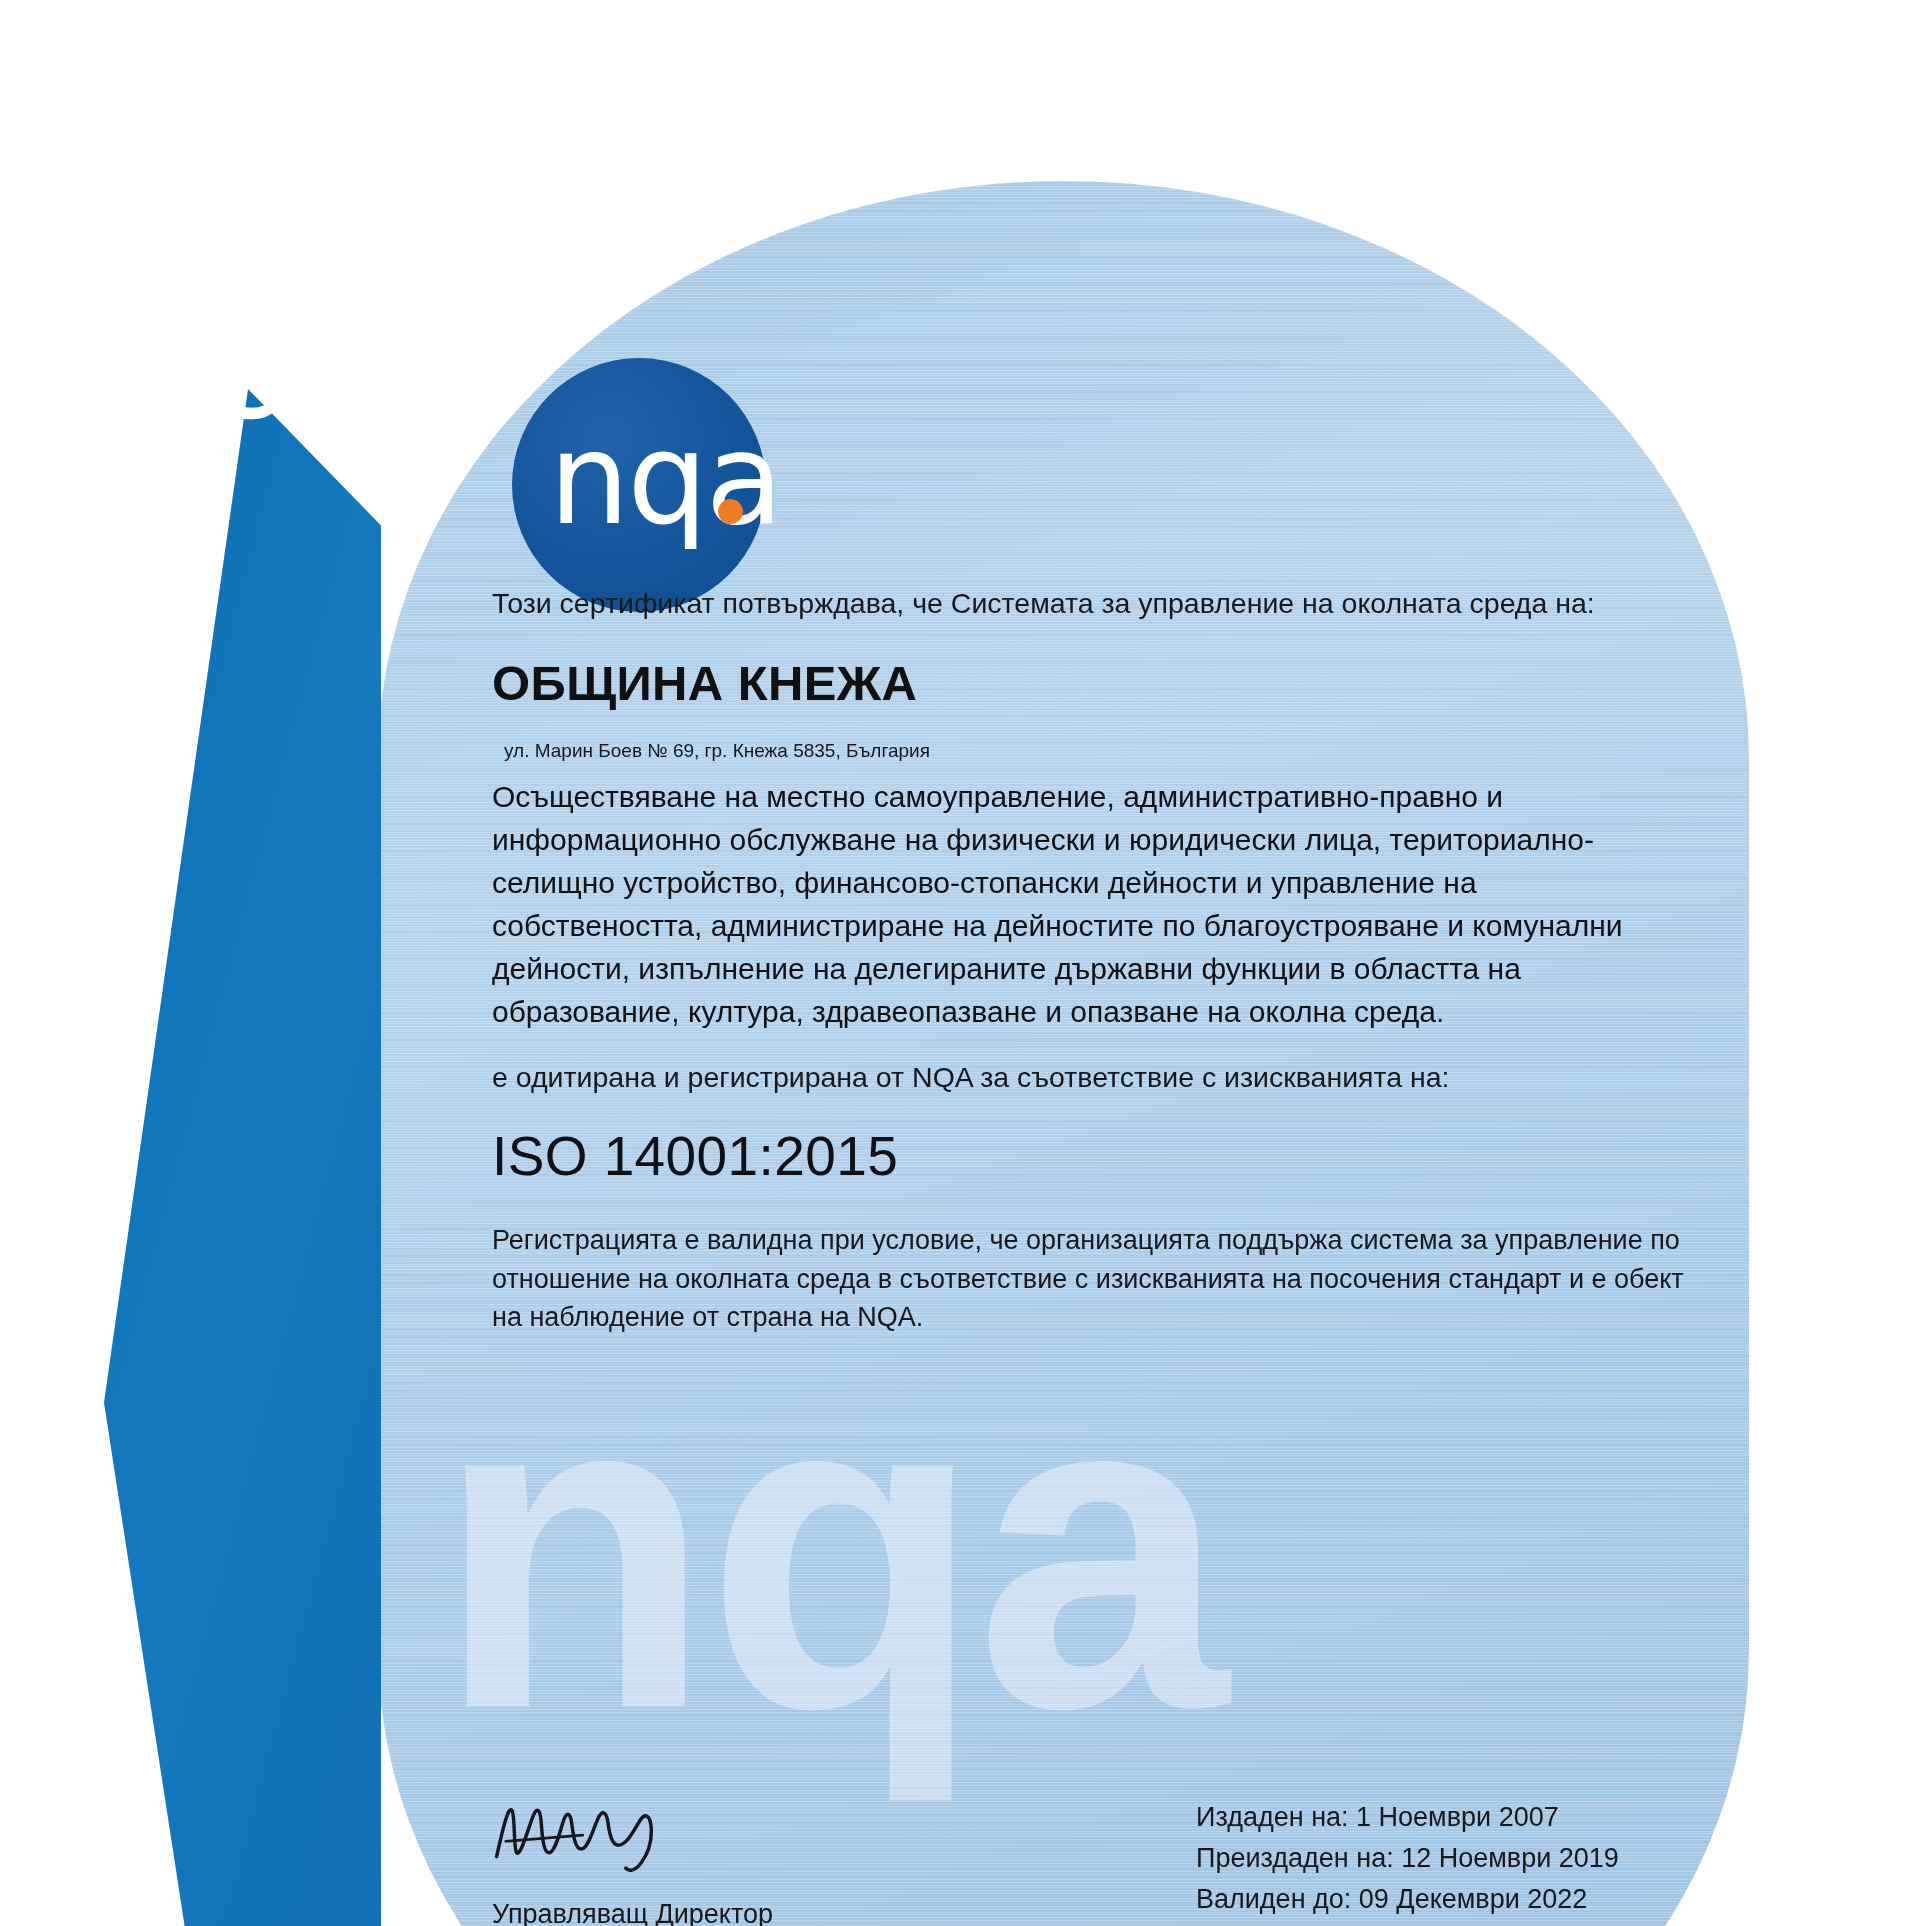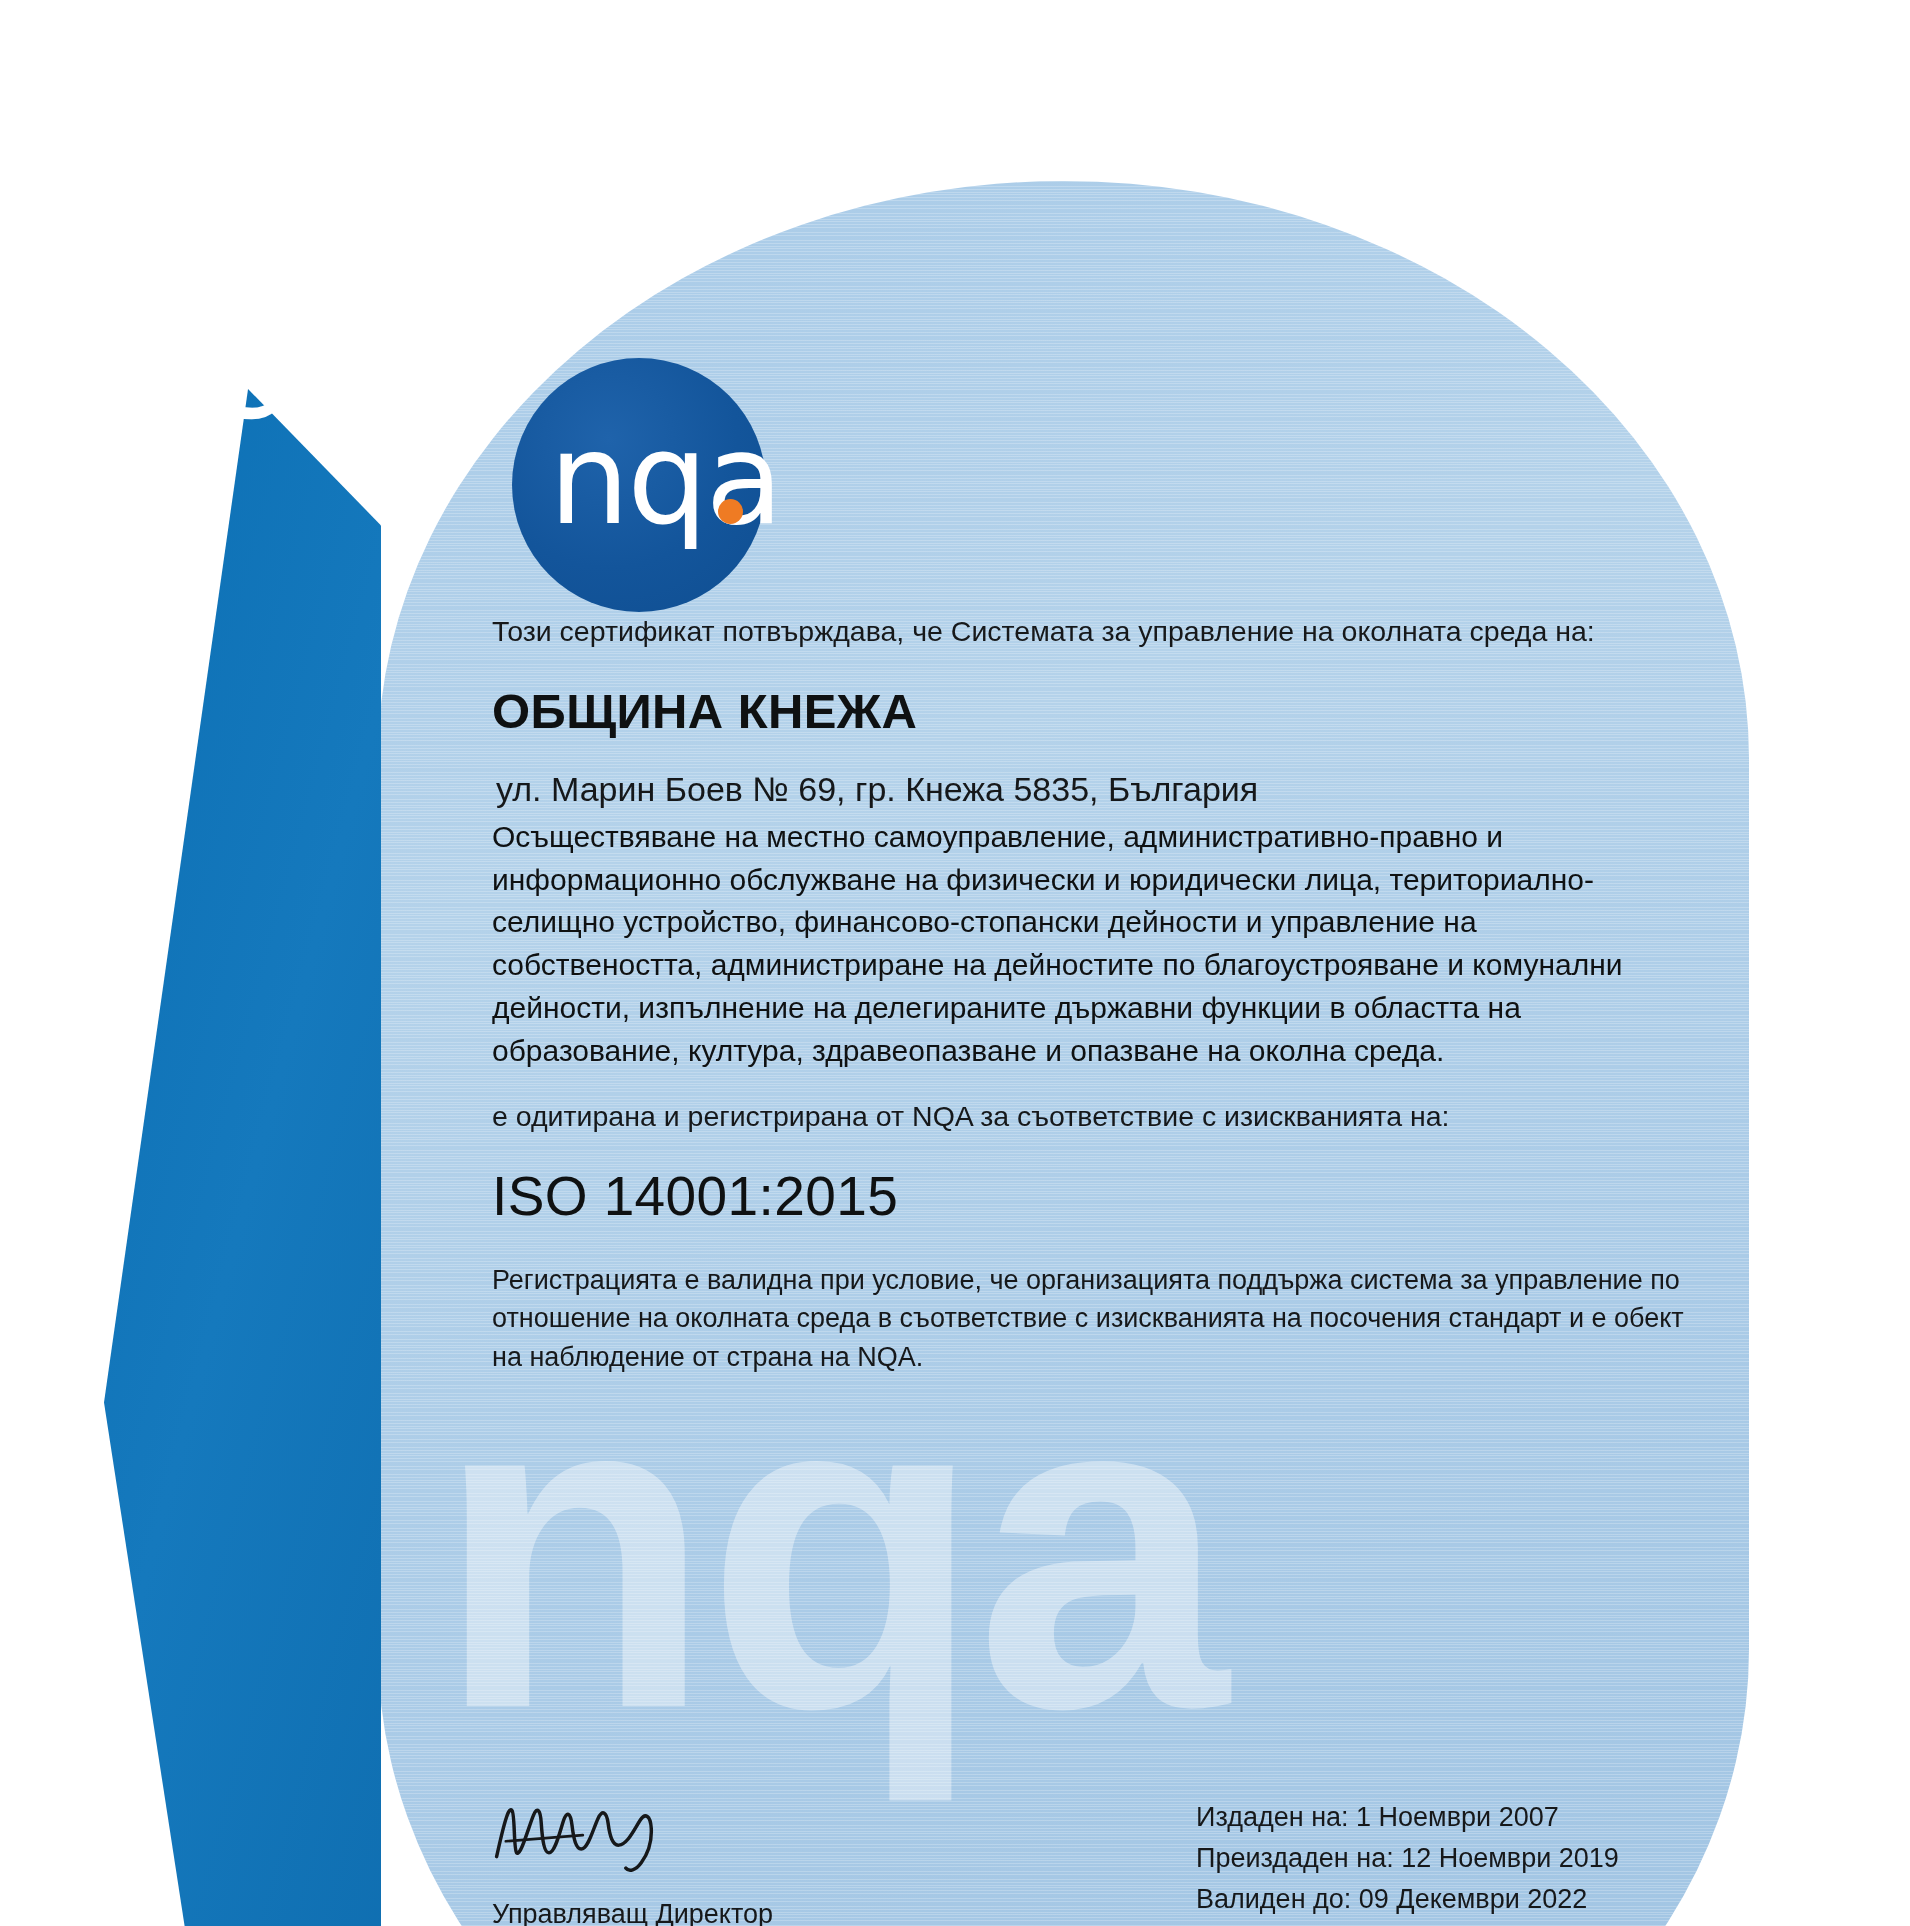--- a/index.html
+++ b/index.html
@@ -120,41 +120,41 @@
     width: 25.4px;
     height: 25.4px;
     border-radius: 50%;
     background: #ef7b23;
   }
 
   
   .content {
     position: absolute;
     left: 492px;
-    top: 612px;
+    top: 584px;
     width: 1194px;
     color: #1d1d1b;
   }
   .intro {
     font-size: 28.5px;
     line-height: 1.35;
     color: #16181a;
     margin: 0 0 33px 0;
   }
   .org-name {
     font-size: 49px;
     font-weight: 700;
     letter-spacing: 0.4px;
     margin: 0 0 28px 0;
     color: #0f1112;
   }
   .org-address {
-    font-size: 34px;
+    font-size: 19px;
     line-height: 1.3;
-    margin: 4px;
+    margin: 12px;
     color: #16181a;
   }
   .scope-label {
     font-size: 28.5px;
     margin: 127px 0 23px 0;
     color: #16181a;
   }
   .scope-body {
     font-size: 30px;
     font-weight: 400;

